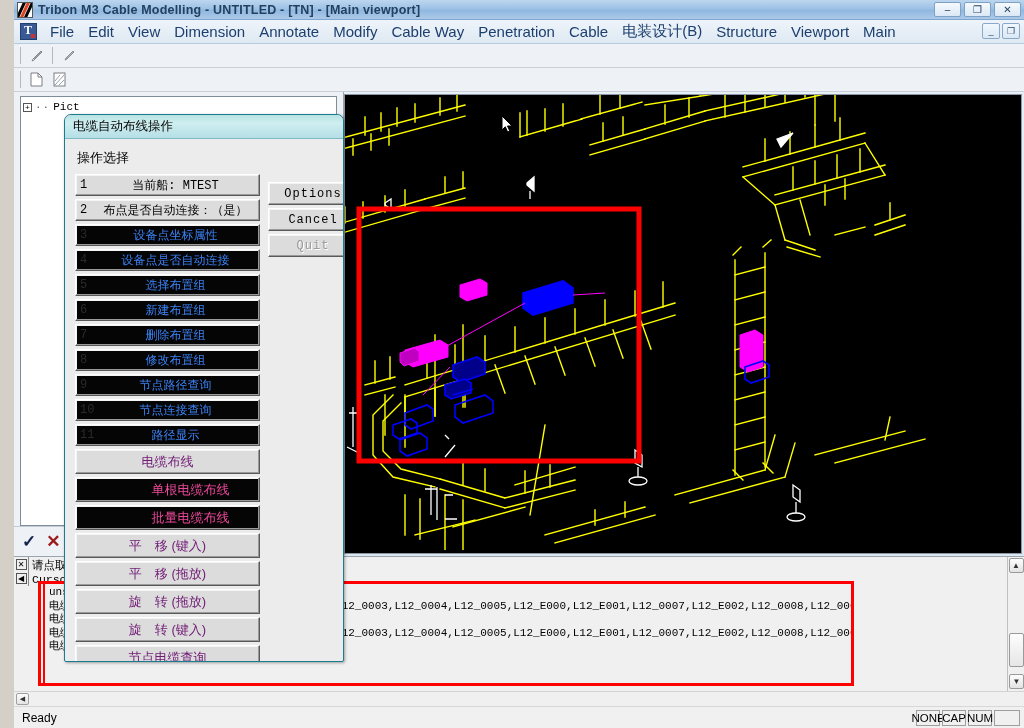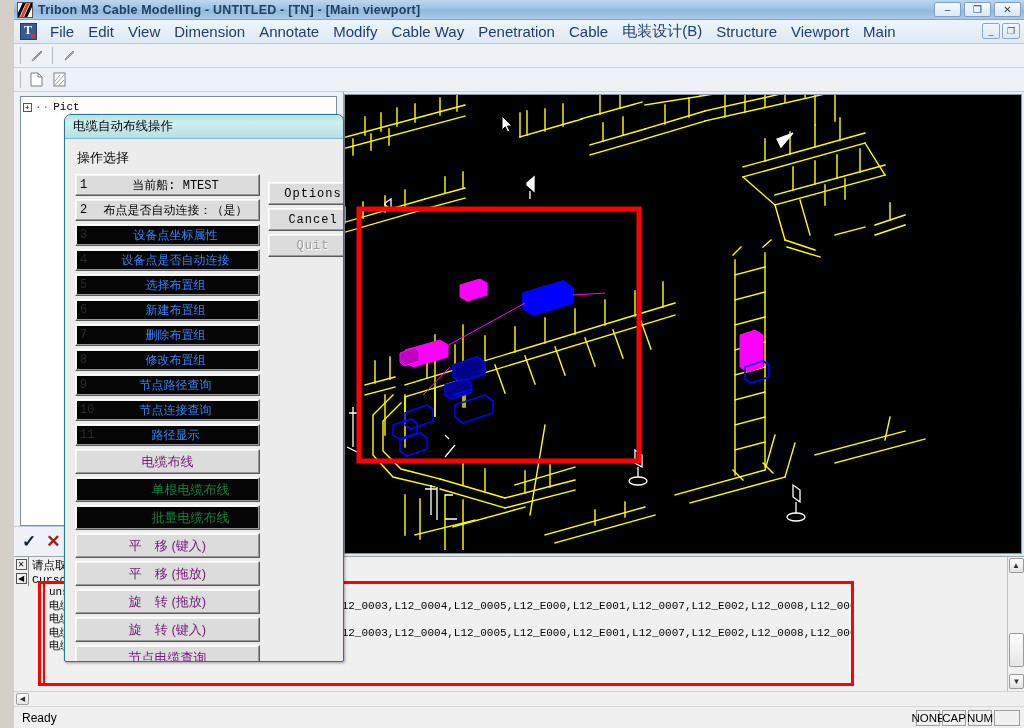--- a/index.html
+++ b/index.html
@@ -207,21 +207,21 @@
 
   .plainbtn {
     height:25px;margin-bottom:3px;
     border-top:1px solid #fff;border-left:1px solid #fff;
     border-right:1px solid #5a5a5a;border-bottom:1px solid #5a5a5a;
     box-shadow: inset -1px -1px 0 #9a9a9a, inset 1px 1px 0 #f4f4f4;
     background:#dcdcdc;
     display:flex;align-items:center;justify-content:center;
     font-size:13px;color:#701a75;
   }
-  .plainbtn.dark { background:#050505;color:#15803d;padding-left:46px; }
+  .plainbtn.dark { background:#050505;color:#ec4899;padding-left:46px; }
 
   
   .console-wrap {
     flex:0 0 135px;height:135px;
     background:#f0f0f0;
     border-top:1px solid #9aa4b0;
     position:relative;
     display:flex;
   }
   .console-gutter {

